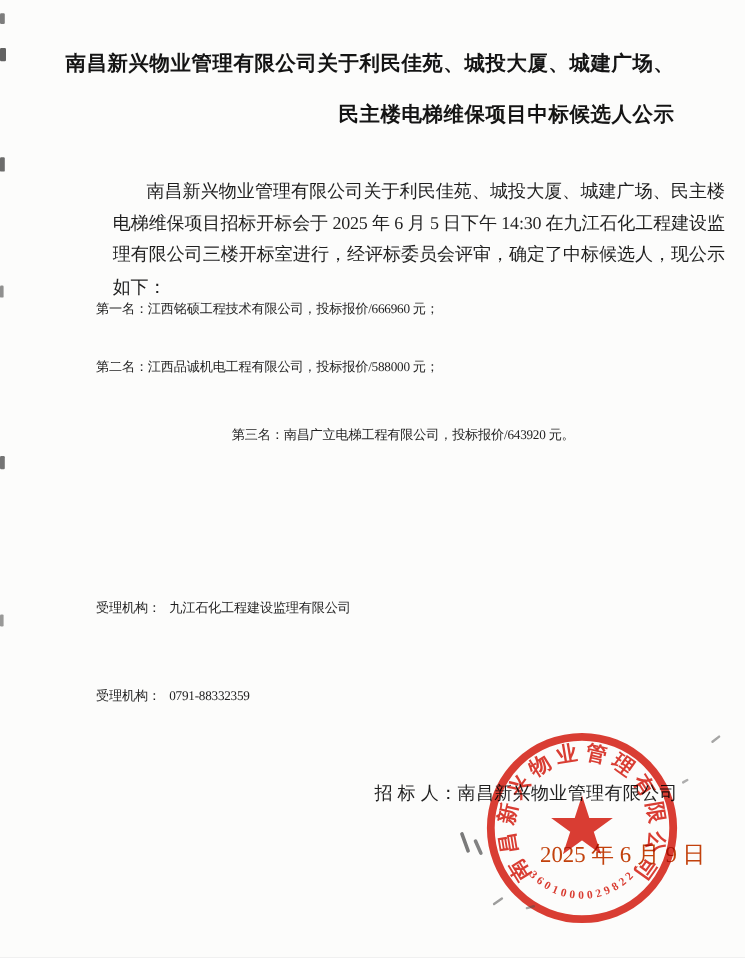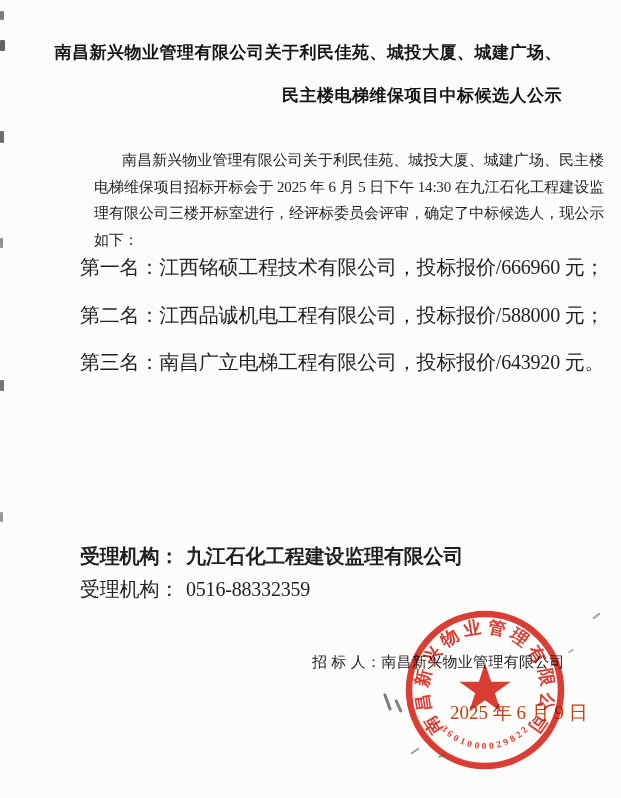--- a/index.html
+++ b/index.html
@@ -16,25 +16,25 @@
   }
   .para{
     position:absolute;left:52px;width:510px;
     font-size:15px;line-height:26.6px;letter-spacing:-.2px;
     text-align:justify;text-indent:28px;margin-left:42px;
   }
   #intro{top:132px;}
   #objection{top:378px;line-height:27px;}
   .line{
     position:absolute;left:52px;width:540px;
-    font-size:20px;line-height:17px;white-space:nowrap;
+    font-size:11px;line-height:17px;white-space:nowrap;
     text-indent:28px;letter-spacing:-.2px;
   }
-  #cand1{top:239px;} #cand2{top:287px;text-align:center;} #cand3{top:334px;}
-  #agency{top:528px;font-weight:bold;} #phone{top:561px;}
+  #cand1{top:239px;} #cand2{top:287px;} #cand3{top:344px;text-align:center;}
+  #agency{top:488px;} #phone{top:561px;}
   .val{margin-left:7px;}
   #bidder{
     position:absolute;left:312px;top:654px;font-size:15px;line-height:17px;
     white-space:nowrap;letter-spacing:.3px;
   }
   #dateline{
     position:absolute;left:450px;top:704px;font-size:19px;line-height:17px;
     white-space:nowrap;color:#c2410c;
   }
   .seal{
@@ -70,21 +70,21 @@
 
   <p class="para" id="intro">南昌新兴物业管理有限公司关于利民佳苑、城投大厦、城建广场、民主楼电梯维保项目招标开标会于 2025 年 6 月 5 日下午 14:30 在九江石化工程建设监理有限公司三楼开标室进行，经评标委员会评审，确定了中标候选人，现公示如下：</p>
 
   <p class="line" id="cand1">第一名：江西铭硕工程技术有限公司，投标报价/666960 元；</p>
   <p class="line" id="cand2">第二名：江西品诚机电工程有限公司，投标报价/588000 元；</p>
   <p class="line" id="cand3">第三名：南昌广立电梯工程有限公司，投标报价/643920 元。</p>
 
 
   <p class="line" id="agency"><span>受理机构：</span><span class="val">九江石化工程建设监理有限公司</span></p>
 
-  <p class="line" id="phone"><span>受理机构：</span><span class="val">0516-88332359</span></p>
+  <p class="line" id="phone"><span>受理机构：</span><span class="val">0791-88332359</span></p>
 
   <div id="bidder"><span>招 标 人：</span><span>南昌新兴物业管理有限公司</span></div>
 
   <div id="dateline">2025 年 6 月 9 日</div>
 
   <svg class="seal" width="621" height="798" viewBox="0 0 621 798">
     <defs>
       <path id="sealTextPath" d="M 444.7 730.3 A 57 57 0 1 1 525.3 730.3" fill="none"></path>
       <path id="sealNumPath" d="M 433.9 719.5 A 59 59 0 0 0 536.1 719.5" fill="none"></path>
     </defs>

